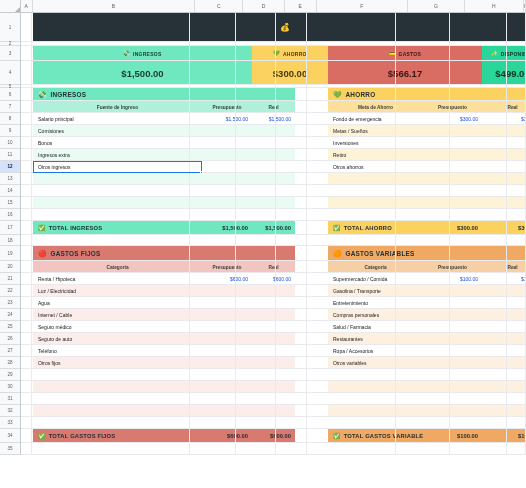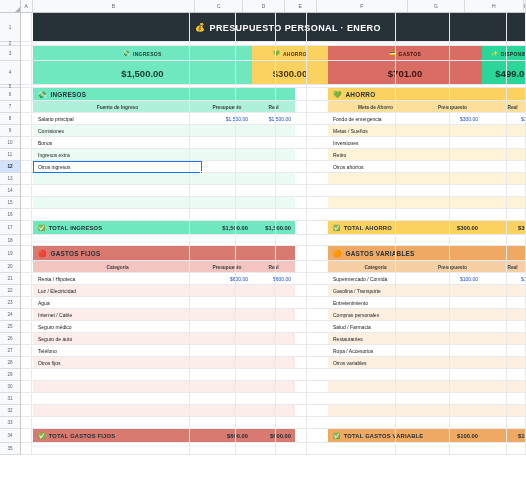--- a/index.html
+++ b/index.html
@@ -609,42 +609,41 @@
         <div class="cl" style="width: 95px; border-right: 1px solid rgb(232, 234, 237);"></div>
         <div class="cl" style="width: 59px; border-right: 1px solid rgb(232, 234, 237);"></div>
         <div class="cl" style="width: 61px; border-right: 1px solid rgb(232, 234, 237);"></div>
         <div class="cl" style="width: 20px; border-right: 1px solid rgb(232, 234, 237);"></div>
       </div>
     </div>
 
   <div id="overlay">
       <div class="blk title-bar" style="left: 33px; top: 13px; width: 510px; height: 29px; background: rgb(38, 50, 56); color: rgb(255, 255, 255);">
         <span class="ico">💰</span>
-        <span>PRESUPUESTO PERSONAL  ·  ENERO</span>
       </div>
       <div class="blk card-lbl" style="left: 33px; top: 46px; width: 219px; height: 15px; background: rgb(111, 231, 191); color: rgb(27, 59, 50);">
         <span class="ico">💸</span>
         <span>INGRESOS</span>
       </div>
       <div class="blk card-val" style="left: 33px; top: 61px; width: 219px; height: 24px; background: rgb(111, 231, 191); color: rgb(27, 59, 50);">
         <span>$1,500.00</span>
       </div>
       <div class="blk card-lbl" style="left: 252px; top: 46px; width: 76px; height: 15px; background: rgb(251, 209, 96); color: rgb(74, 58, 6);">
         <span class="ico">💚</span>
         <span>AHORRO</span>
       </div>
       <div class="blk card-val" style="left: 252px; top: 61px; width: 76px; height: 24px; background: rgb(251, 209, 96); color: rgb(74, 58, 6);">
         <span>$300.00</span>
       </div>
       <div class="blk card-lbl" style="left: 328px; top: 46px; width: 154px; height: 15px; background: rgb(217, 108, 99); color: rgb(61, 21, 18);">
         <span class="ico">💳</span>
         <span>GASTOS</span>
       </div>
       <div class="blk card-val" style="left: 328px; top: 61px; width: 154px; height: 24px; background: rgb(217, 108, 99); color: rgb(61, 21, 18);">
-        <span>$701.00</span>
+        <span>$566.17</span>
       </div>
       <div class="blk card-lbl" style="left: 482px; top: 46px; width: 61px; height: 15px; background: rgb(43, 214, 154); color: rgb(13, 53, 39);">
         <span class="ico">✨</span>
         <span>DISPONIBLE</span>
       </div>
       <div class="blk card-val" style="left: 482px; top: 61px; width: 61px; height: 24px; background: rgb(43, 214, 154); color: rgb(13, 53, 39);">
         <span>$499.00</span>
       </div>
       <div class="blk sec-hdr" style="left: 33px; top: 88px; width: 262px; height: 13px; background: rgb(111, 231, 191); color: rgb(36, 48, 58);">
         <span class="ico">💸</span>

